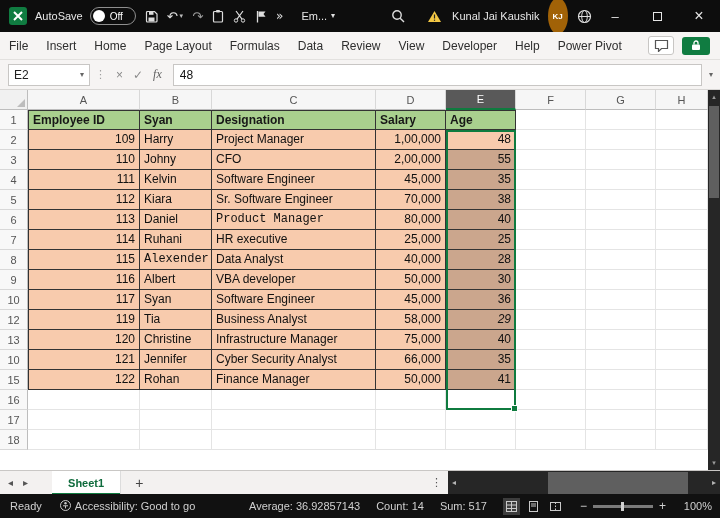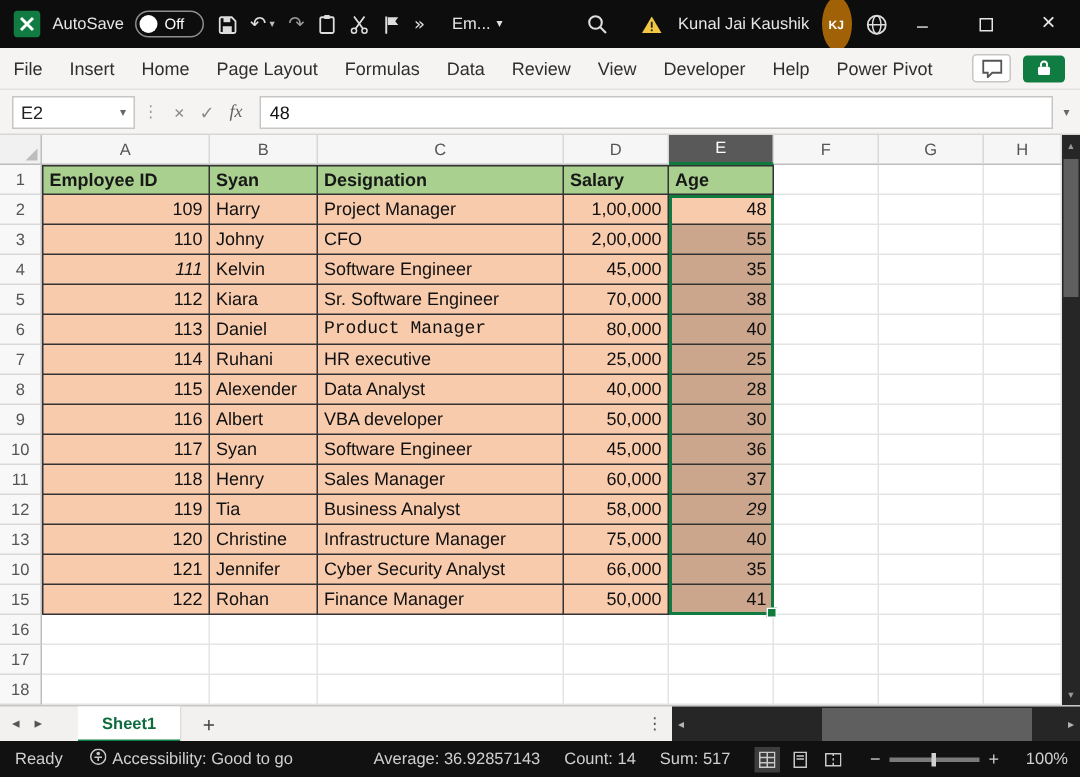--- a/index.html
+++ b/index.html
@@ -255,21 +255,21 @@
         <div class="cell t-data" style="width: 72px; text-align: left;">Johny</div>
         <div class="cell t-data" style="width: 164px; text-align: left;">CFO</div>
         <div class="cell t-data" style="width: 70px; text-align: right;">2,00,000</div>
         <div class="cell t-data t-sel" style="width: 70px; text-align: right;">55</div>
         <div class="cell" style="width: 70px;"></div>
         <div class="cell" style="width: 70px;"></div>
         <div class="cell" style="width: 52px;"></div>
       </div>
       <div class="grid-row">
         <div class="row-hdr">4</div>
-        <div class="cell t-data first-col" style="width: 112px; text-align: right; font-style: italic;">111</div>
+        <div class="cell t-data first-col" style="width: 112px; text-align: right;">111</div>
         <div class="cell t-data" style="width: 72px; text-align: left;">Kelvin</div>
         <div class="cell t-data" style="width: 164px; text-align: left;">Software Engineer</div>
         <div class="cell t-data" style="width: 70px; text-align: right;">45,000</div>
         <div class="cell t-data t-sel" style="width: 70px; text-align: right;">35</div>
         <div class="cell" style="width: 70px;"></div>
         <div class="cell" style="width: 70px;"></div>
         <div class="cell" style="width: 52px;"></div>
       </div>
       <div class="grid-row">
         <div class="row-hdr">5</div>
@@ -300,21 +300,21 @@
         <div class="cell t-data" style="width: 164px; text-align: left;">HR executive</div>
         <div class="cell t-data" style="width: 70px; text-align: right;">25,000</div>
         <div class="cell t-data t-sel" style="width: 70px; text-align: right;">25</div>
         <div class="cell" style="width: 70px;"></div>
         <div class="cell" style="width: 70px;"></div>
         <div class="cell" style="width: 52px;"></div>
       </div>
       <div class="grid-row">
         <div class="row-hdr">8</div>
         <div class="cell t-data first-col" style="width: 112px; text-align: right;">115</div>
-        <div class="cell t-data" style="width: 72px; text-align: left;">Alexender</div>
+        <div class="cell t-data" style="width: 72px; text-align: left; font-family: Liberation Mono, monospace;">Alexender</div>
         <div class="cell t-data" style="width: 164px; text-align: left;">Data Analyst</div>
         <div class="cell t-data" style="width: 70px; text-align: right;">40,000</div>
         <div class="cell t-data t-sel" style="width: 70px; text-align: right;">28</div>
         <div class="cell" style="width: 70px;"></div>
         <div class="cell" style="width: 70px;"></div>
         <div class="cell" style="width: 52px;"></div>
       </div>
       <div class="grid-row">
         <div class="row-hdr">9</div>
         <div class="cell t-data first-col" style="width: 112px; text-align: right;">116</div>
@@ -326,31 +326,20 @@
         <div class="cell" style="width: 70px;"></div>
         <div class="cell" style="width: 52px;"></div>
       </div>
       <div class="grid-row">
         <div class="row-hdr">10</div>
         <div class="cell t-data first-col" style="width: 112px; text-align: right;">117</div>
         <div class="cell t-data" style="width: 72px; text-align: left;">Syan</div>
         <div class="cell t-data" style="width: 164px; text-align: left;">Software Engineer</div>
         <div class="cell t-data" style="width: 70px; text-align: right;">45,000</div>
         <div class="cell t-data t-sel" style="width: 70px; text-align: right;">36</div>
-        <div class="cell" style="width: 70px;"></div>
-        <div class="cell" style="width: 70px;"></div>
-        <div class="cell" style="width: 52px;"></div>
-      </div>
-      <div class="grid-row">
-        <div class="row-hdr">11</div>
-        <div class="cell t-data first-col" style="width: 112px; text-align: right;">118</div>
-        <div class="cell t-data" style="width: 72px; text-align: left;">Henry</div>
-        <div class="cell t-data" style="width: 164px; text-align: left;">Sales Manager</div>
-        <div class="cell t-data" style="width: 70px; text-align: right;">60,000</div>
-        <div class="cell t-data t-sel" style="width: 70px; text-align: right;">37</div>
         <div class="cell" style="width: 70px;"></div>
         <div class="cell" style="width: 70px;"></div>
         <div class="cell" style="width: 52px;"></div>
       </div>
       <div class="grid-row">
         <div class="row-hdr">12</div>
         <div class="cell t-data first-col" style="width: 112px; text-align: right;">119</div>
         <div class="cell t-data" style="width: 72px; text-align: left;">Tia</div>
         <div class="cell t-data" style="width: 164px; text-align: left;">Business Analyst</div>
         <div class="cell t-data" style="width: 70px; text-align: right;">58,000</div>

